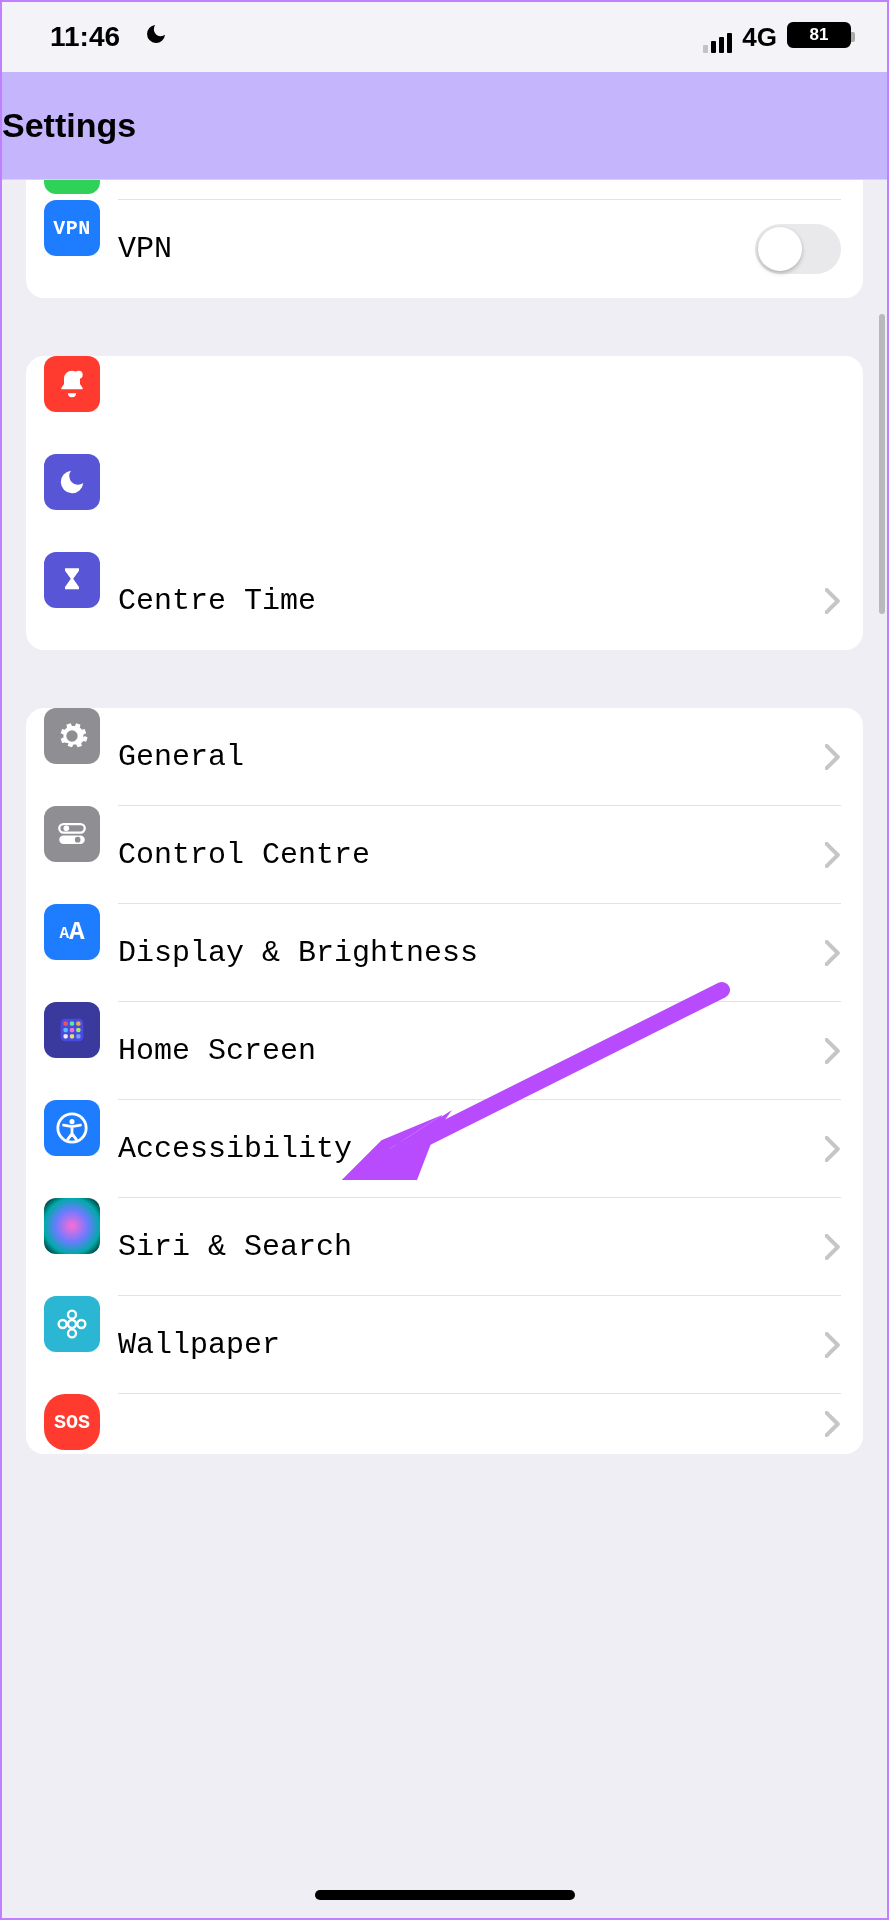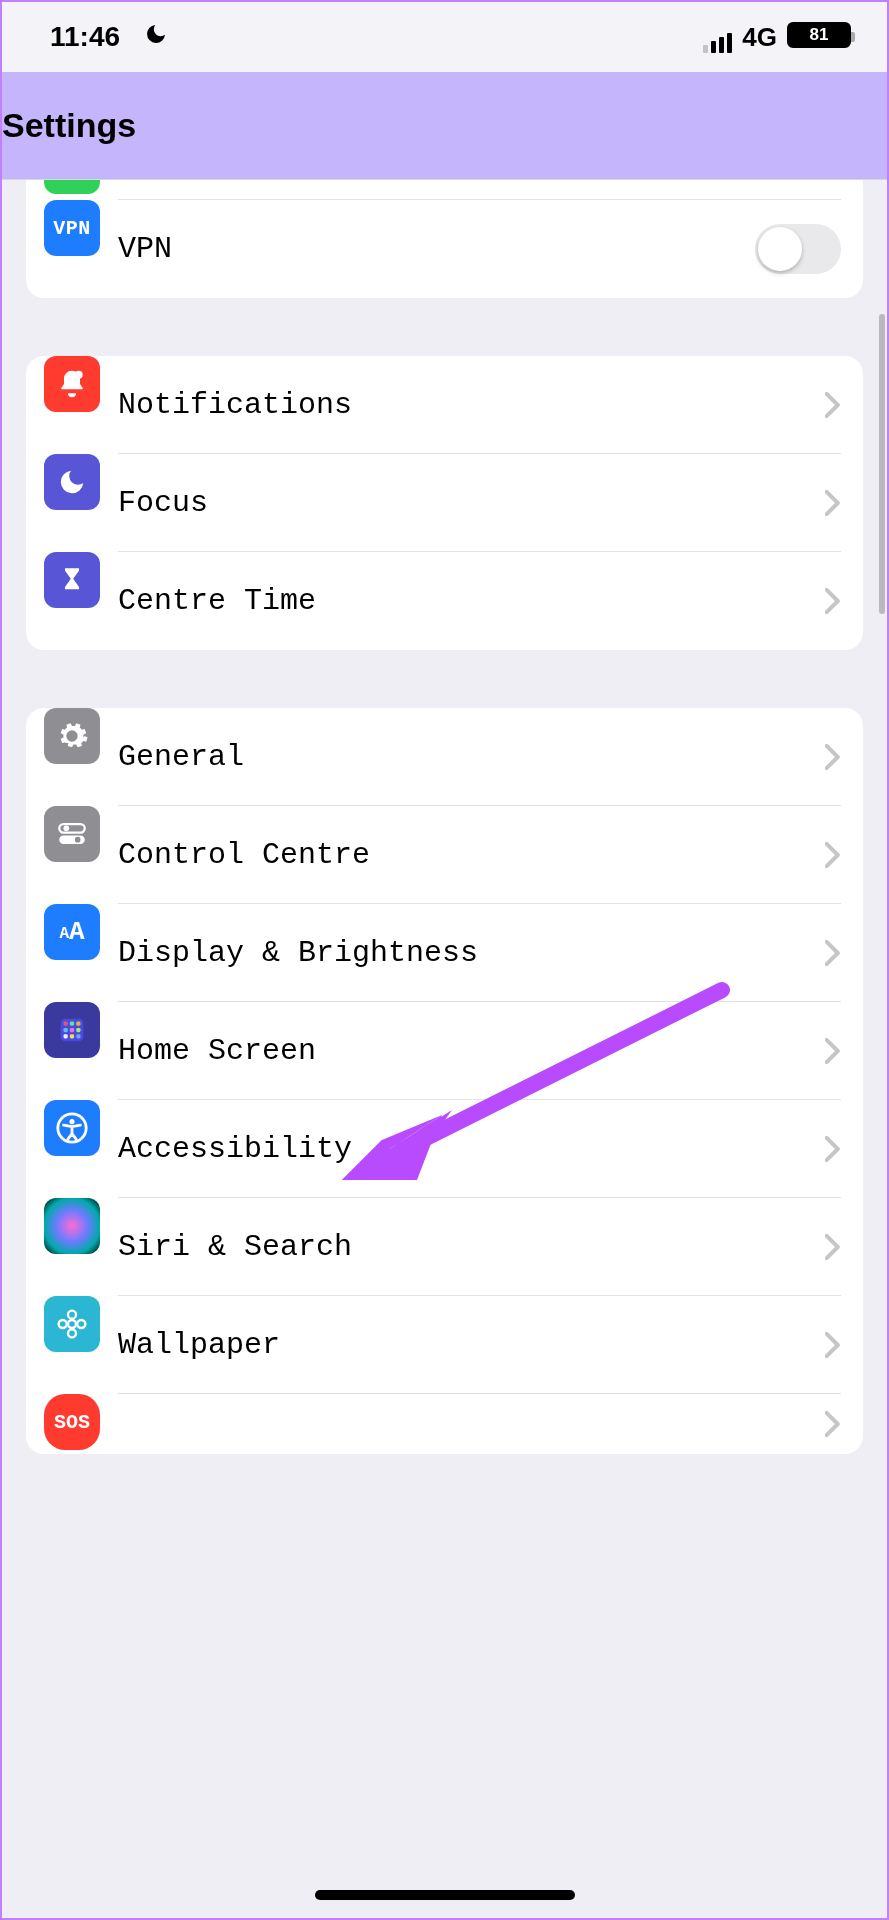--- a/index.html
+++ b/index.html
@@ -195,42 +195,26 @@
   </div>
 
   <div class="group">
     <div class="row">
       <div class="icon ic-notif">
         <svg width="32" height="32" viewBox="0 0 24 24">
             <path fill="#fff" d="M12 2a6 6 0 00-6 6v4l-2 3v1h16v-1l-2-3V8a6 6 0 00-6-6zm0 20a3 3 0 003-3H9a3 3 0 003 3z"></path>
             <circle cx="17" cy="5" r="3" fill="#fff"></circle>
           </svg>
       </div>
-      <div class="row-body">
-        <span class="row-label">Notifications</span>
-        <span class="chevron">
-            <svg width="16" height="26" viewBox="0 0 10 16">
-              <path d="M1 1l7 7-7 7" stroke="#c6c6c8" stroke-width="2.5" fill="none" stroke-linecap="round" stroke-linejoin="round"></path>
-            </svg>
-          </span>
-      </div>
     </div>
     <div class="row">
       <div class="icon ic-focus">
         <svg width="30" height="30" viewBox="0 0 24 24">
             <path fill="#fff" d="M21 12.8A9 9 0 1111.2 3a7 7 0 009.8 9.8z"></path>
           </svg>
-      </div>
-      <div class="row-body">
-        <span class="row-label">Focus</span>
-        <span class="chevron">
-            <svg width="16" height="26" viewBox="0 0 10 16">
-              <path d="M1 1l7 7-7 7" stroke="#c6c6c8" stroke-width="2.5" fill="none" stroke-linecap="round" stroke-linejoin="round"></path>
-            </svg>
-          </span>
       </div>
     </div>
     <div class="row">
       <div class="icon ic-screen">
         <svg width="28" height="32" viewBox="0 0 24 24">
             <path fill="#fff" d="M6 2h12v2l-5 7 5 7v2H6v-2l5-7-5-7V2z"></path>
           </svg>
       </div>
       <div class="row-body">
         <span class="row-label">Centre Time</span>

